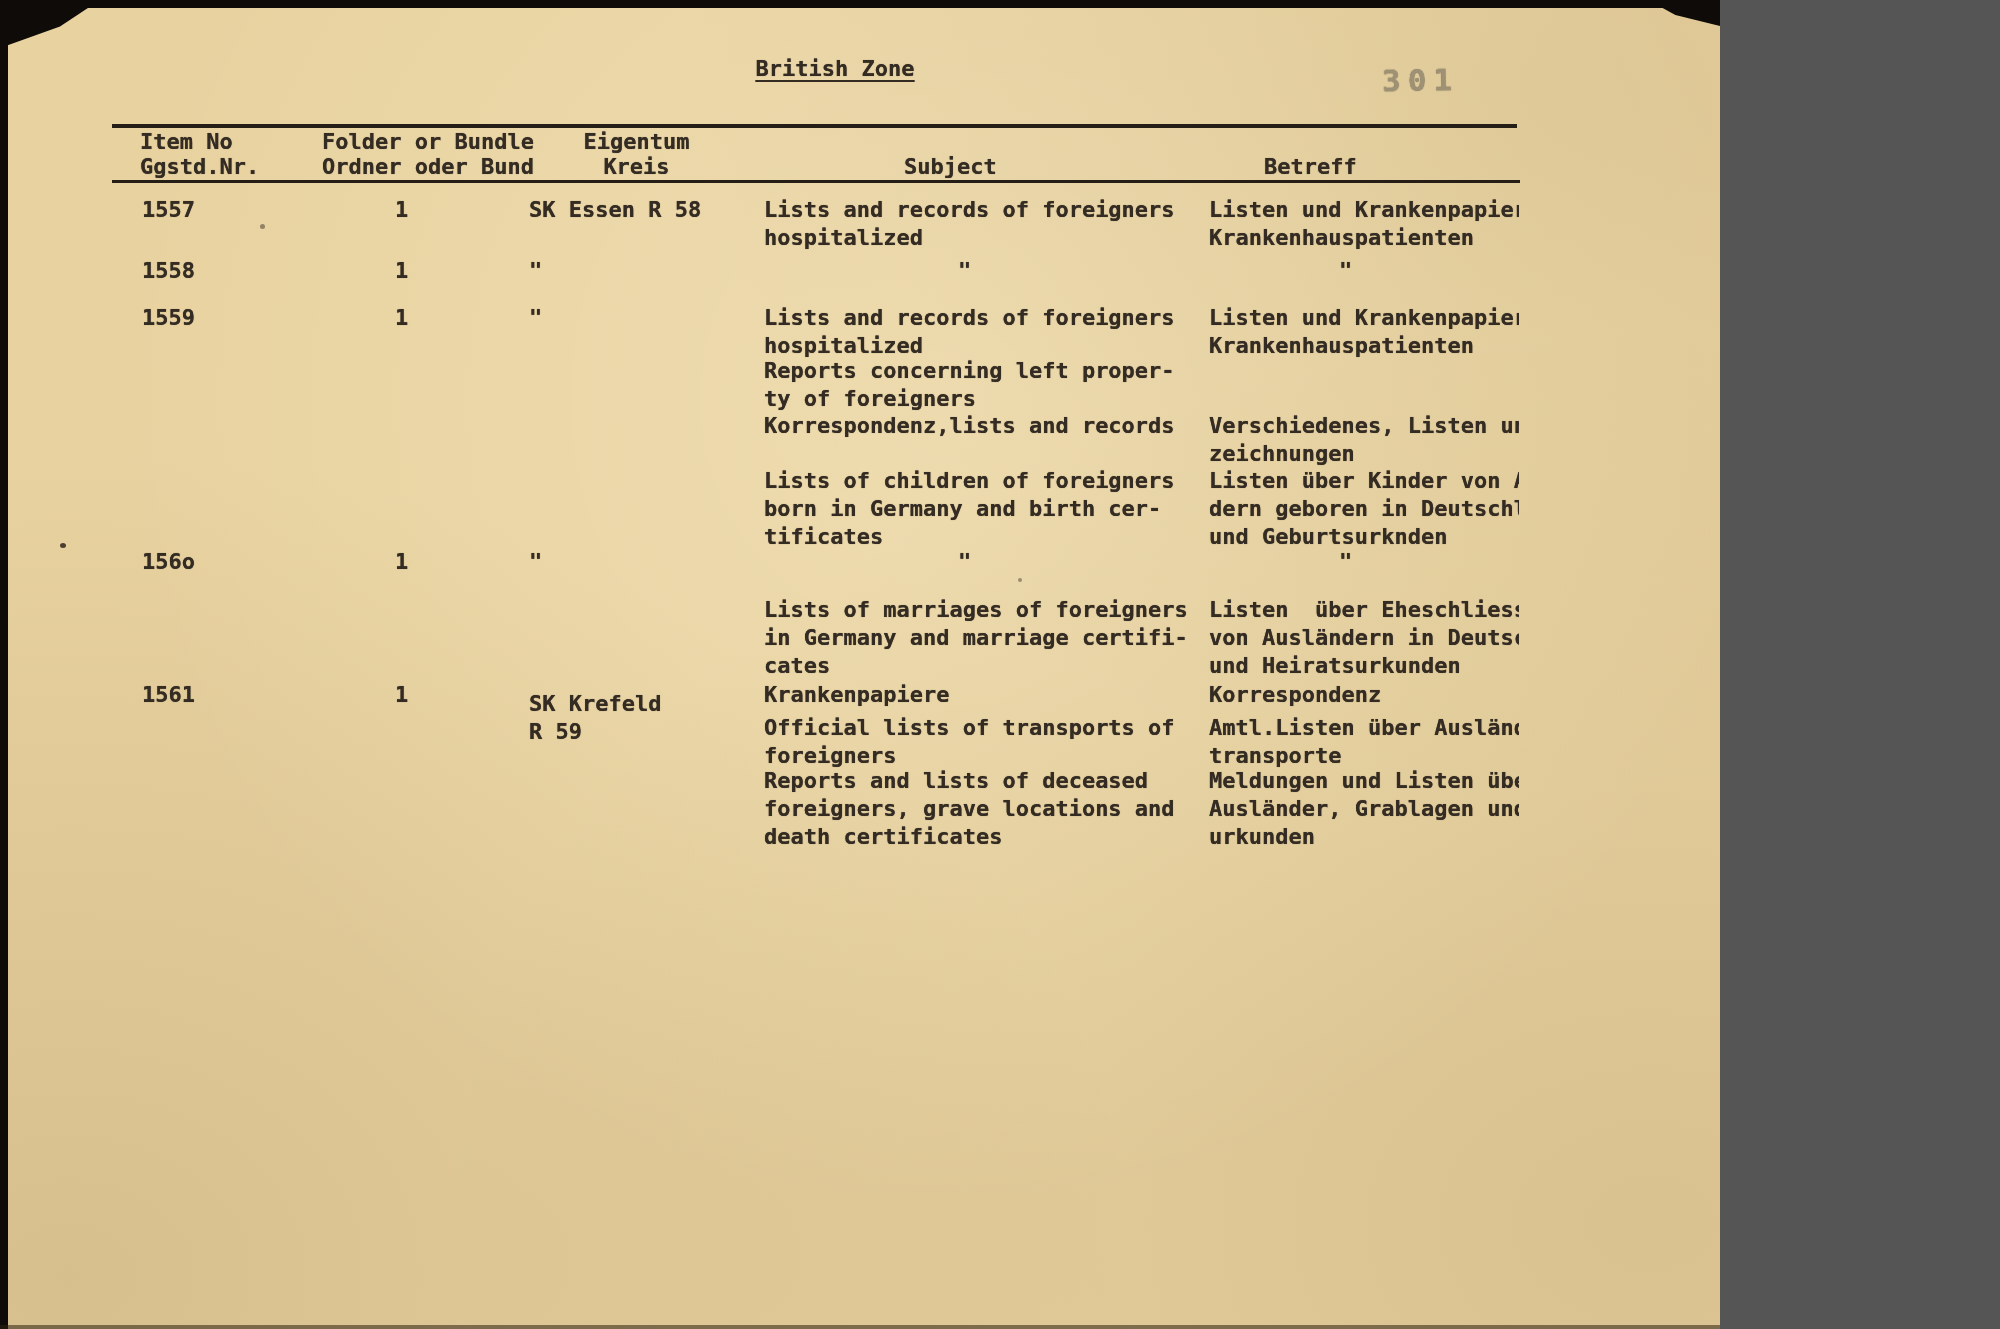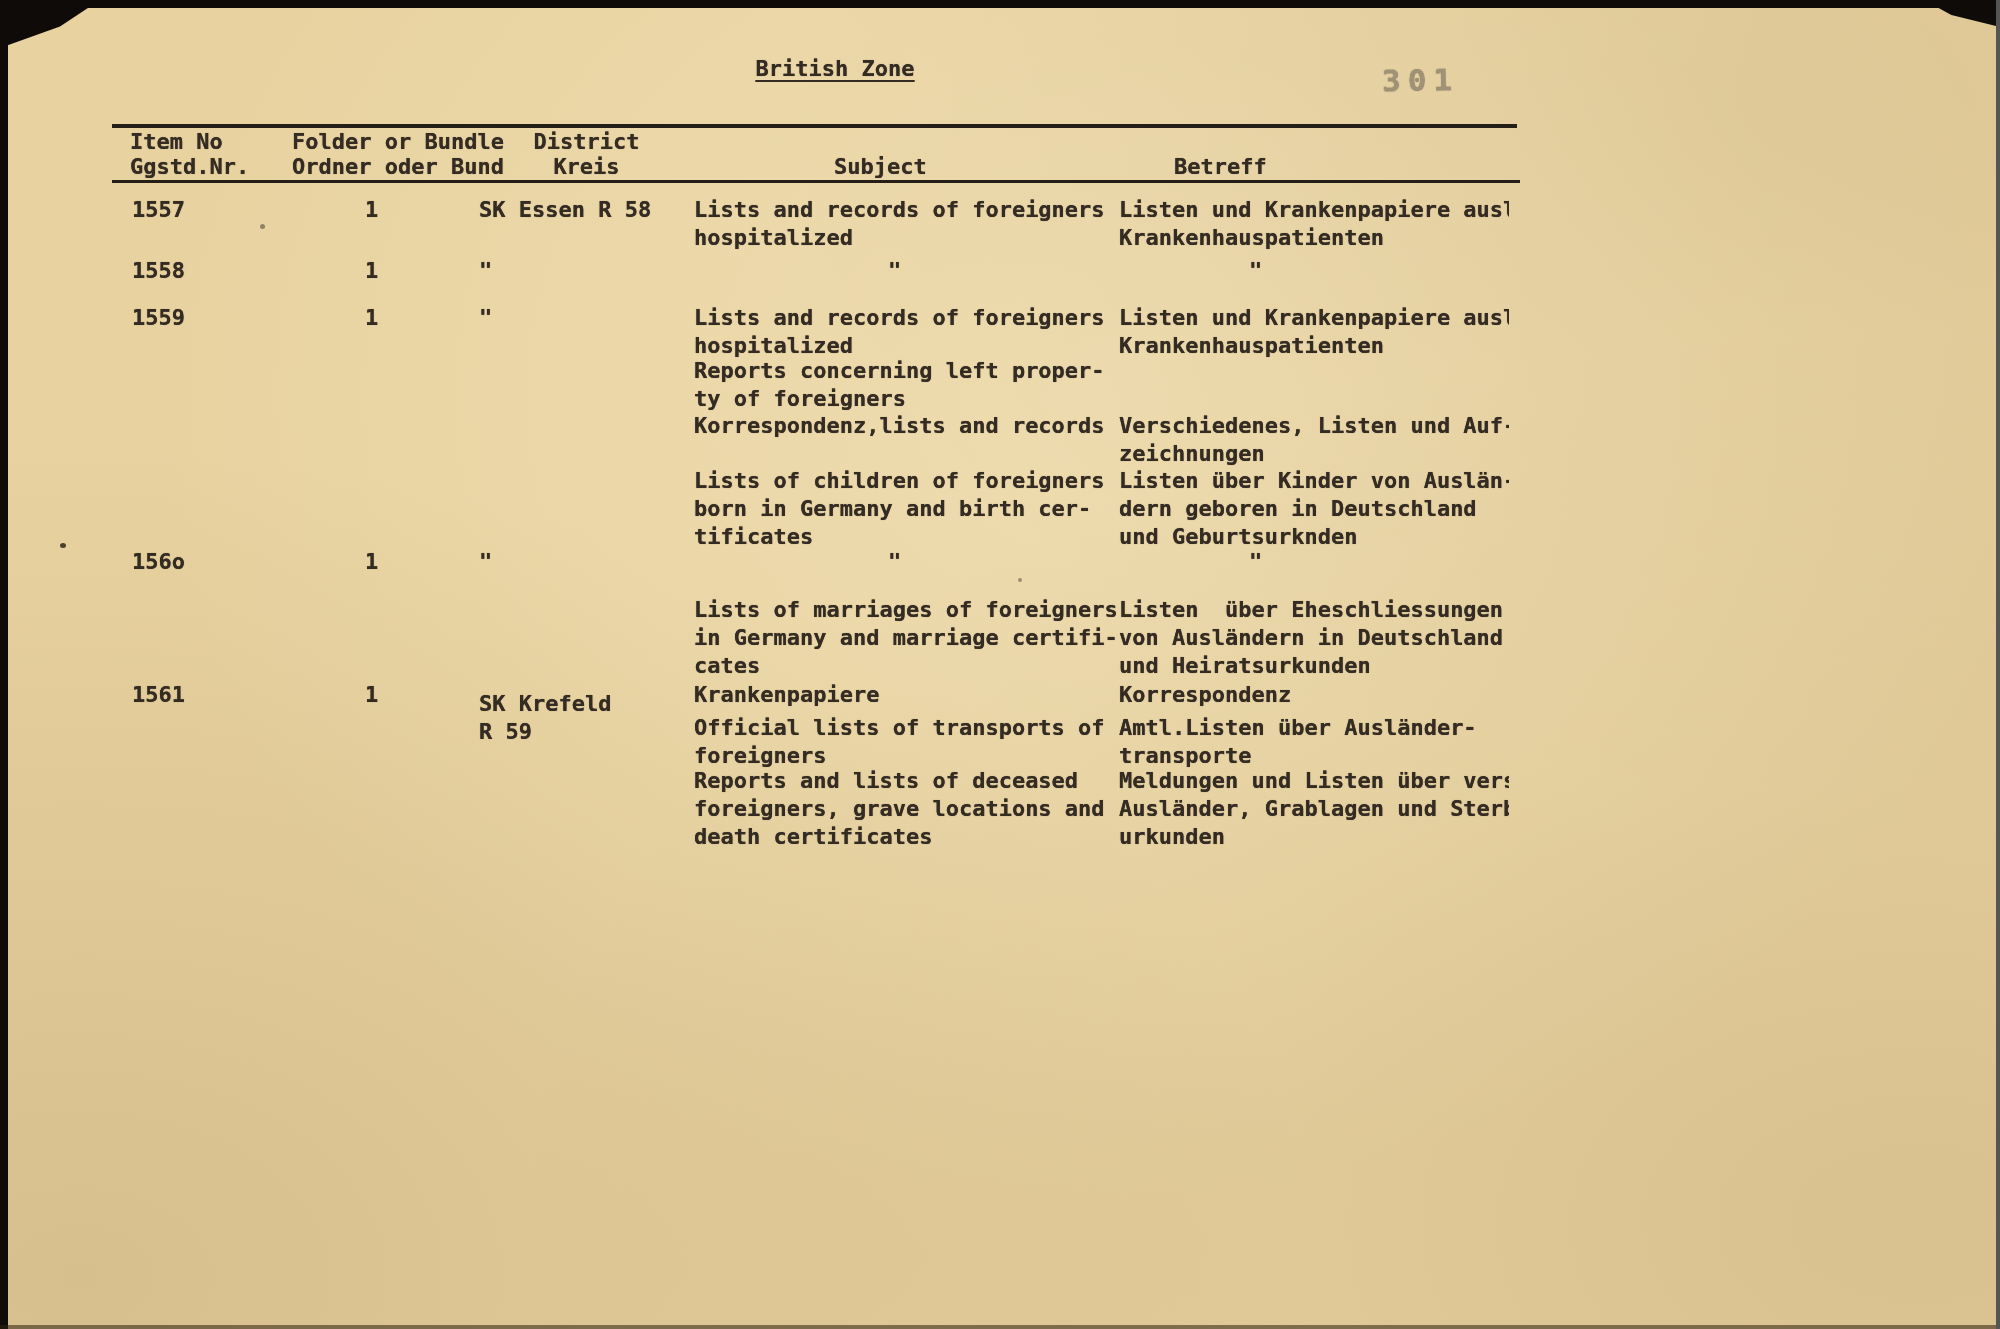--- a/index.html
+++ b/index.html
@@ -1,18 +1,18 @@
 <!DOCTYPE html>
 <html><head>
 <meta charset="utf-8">
 <style>
   html,body{margin:0;padding:0;background:#555;}
   .page{
     position:relative;
-    width:1996px;height:1329px;
+    width:1720px;height:1329px;
     overflow:hidden;
     font-family:"DejaVu Sans Mono","Liberation Mono",monospace;
     font-size:22px;
     color:#342c23;
     background:
       radial-gradient(ellipse at 55% 30%, rgba(255,246,216,.28), transparent 62%),
       radial-gradient(ellipse at 96% 92%, rgba(122,92,42,.14), transparent 52%),
       radial-gradient(ellipse at 4% 96%, rgba(122,92,42,.16), transparent 46%),
       radial-gradient(ellipse at 90% 8%, rgba(122,92,42,.10), transparent 40%),
       #e8d2a0;
@@ -38,24 +38,25 @@
     font-size:31px;font-weight:bold;color:#93886f;
     letter-spacing:7px;opacity:.85;filter:blur(.6px);
     transform:rotate(-1deg);
   }
 
   .rule{position:absolute;left:112px;background:#241e17;}
   .rule-top{top:124px;width:1405px;height:4px;}
   .rule-bottom{top:180px;width:1408px;height:3px;}
 
   .grid{
-    position:absolute;left:104px;width:1405px;
+    position:absolute;left:114px;width:1405px;
     display:grid;
     grid-template-columns:160px 215px 215px 425px 1fr;
     line-height:28px;
+    gap:20px;
   }
   .cell{white-space:pre;}
   .hdr{top:129px;line-height:25px;align-items:end;font-weight:bold;}
   .hdr .c-item{padding-left:26px;}
   .hdr .c-folder{padding-left:2px;margin-left:26px;}
   .hdr .c-district{text-align:center;}
   .hdr .c-subject{padding-left:140px;}
   .hdr .c-betreff{padding-left:55px;}
 
   .row{font-weight:bold;}
@@ -89,21 +90,21 @@
   <div class="stamp">301</div>
 
   <div class="rule rule-top"></div>
   <div class="rule rule-bottom"></div>
 
   <div class="grid hdr">
     <div class="cell c-item">Item No
 Ggstd.Nr.</div>
     <div class="cell c-folder">Folder or Bundle
 Ordner oder Bund</div>
-    <div class="cell c-district">District
+    <div class="cell c-district">Eigentum
 Kreis</div>
     <div class="cell c-subject">Subject</div>
     <div class="cell c-betreff">Betreff</div>
   </div>
 
   <div class="grid row" style="top:196px">
     <div class="cell c-item">1557</div>
     <div class="cell c-folder">1</div>
     <div class="cell c-district">SK Essen R 58</div>
     <div class="cell c-subject">Lists and records of foreigners

